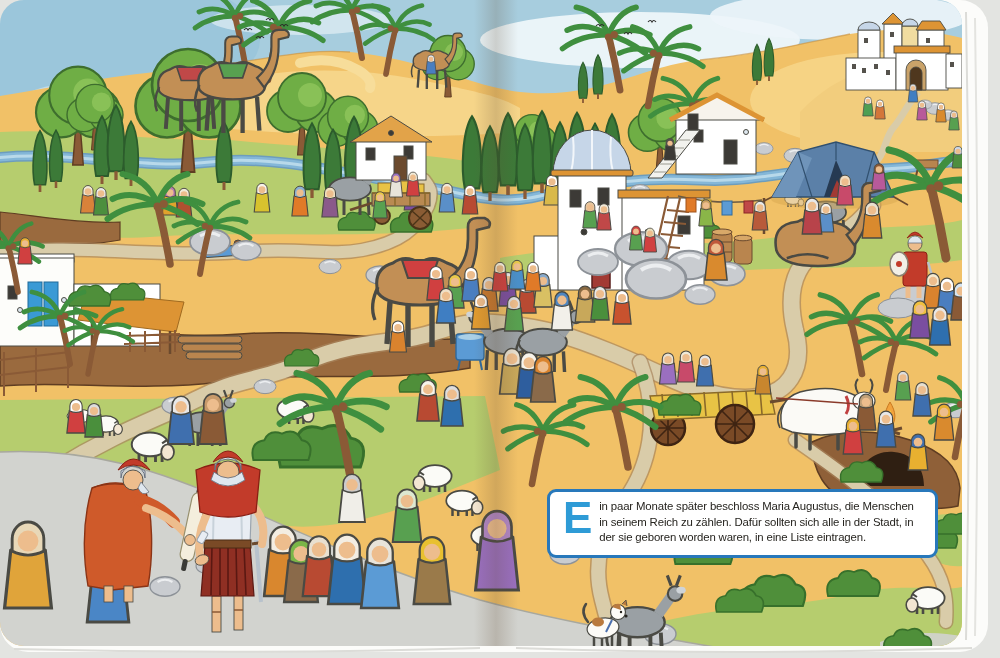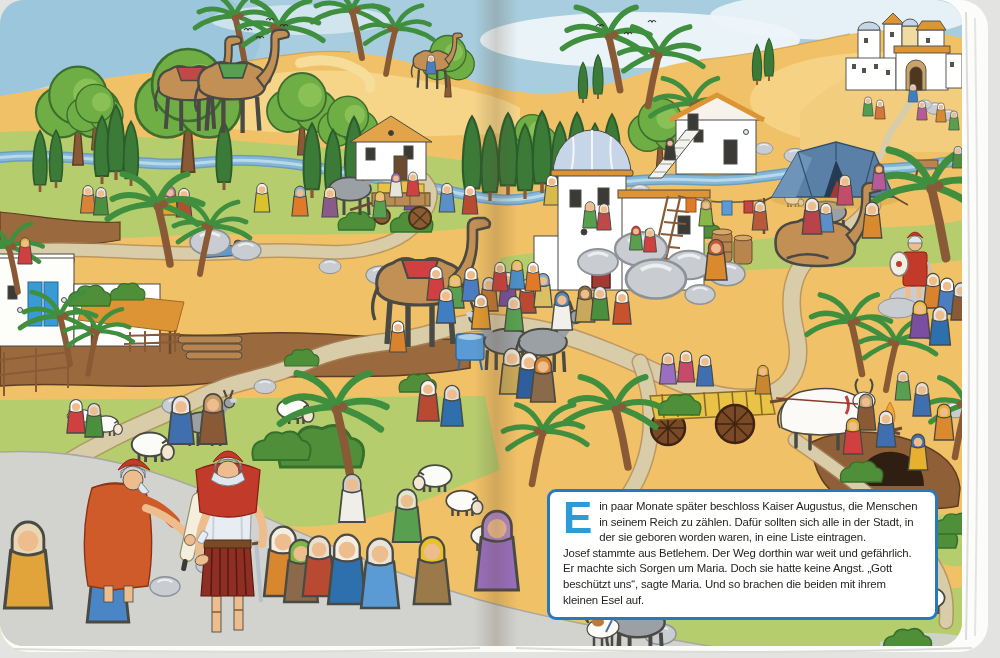--- a/index.html
+++ b/index.html
@@ -1512,16 +1512,15 @@
       <path d="M612,620 L606,632" stroke="#4a6fae" stroke-width="2"></path>
     </g>
 
     <rect x="474" y="0" width="44" height="646" fill="url(#gut)"></rect>
   </g>
 
   <path d="M14,649 Q250,655 480,648 M516,648 Q740,656 972,648" stroke="#dcdcd8" stroke-width="2" fill="none"></path>
 </svg>
 
 <div class="storybox">
-  <p><span class="dropcap">E</span><span>in paar Monate später beschloss Kaiser Augustus, die Menschen in seinem Reich zu zählen. Dafür sollten sich alle in der Stadt, in der sie geboren worden waren, in eine Liste eintragen.</span></p>
-  <p>Josef stammte aus Betlehem. Der Weg dorthin war weit und gefährlich. Er machte sich Sorgen um Maria. Doch sie hatte keine Angst. „Gott beschützt uns“, sagte Maria. Und so brachen die beiden mit ihrem kleinen Esel auf.</p>
+  <p><span class="dropcap">E</span><span>in paar Monate später beschloss Maria Augustus, die Menschen in seinem Reich zu zählen. Dafür sollten sich alle in der Stadt, in der sie geboren worden waren, in eine Liste eintragen.</span></p>
 </div>
 </div>
 
 </body></html>

